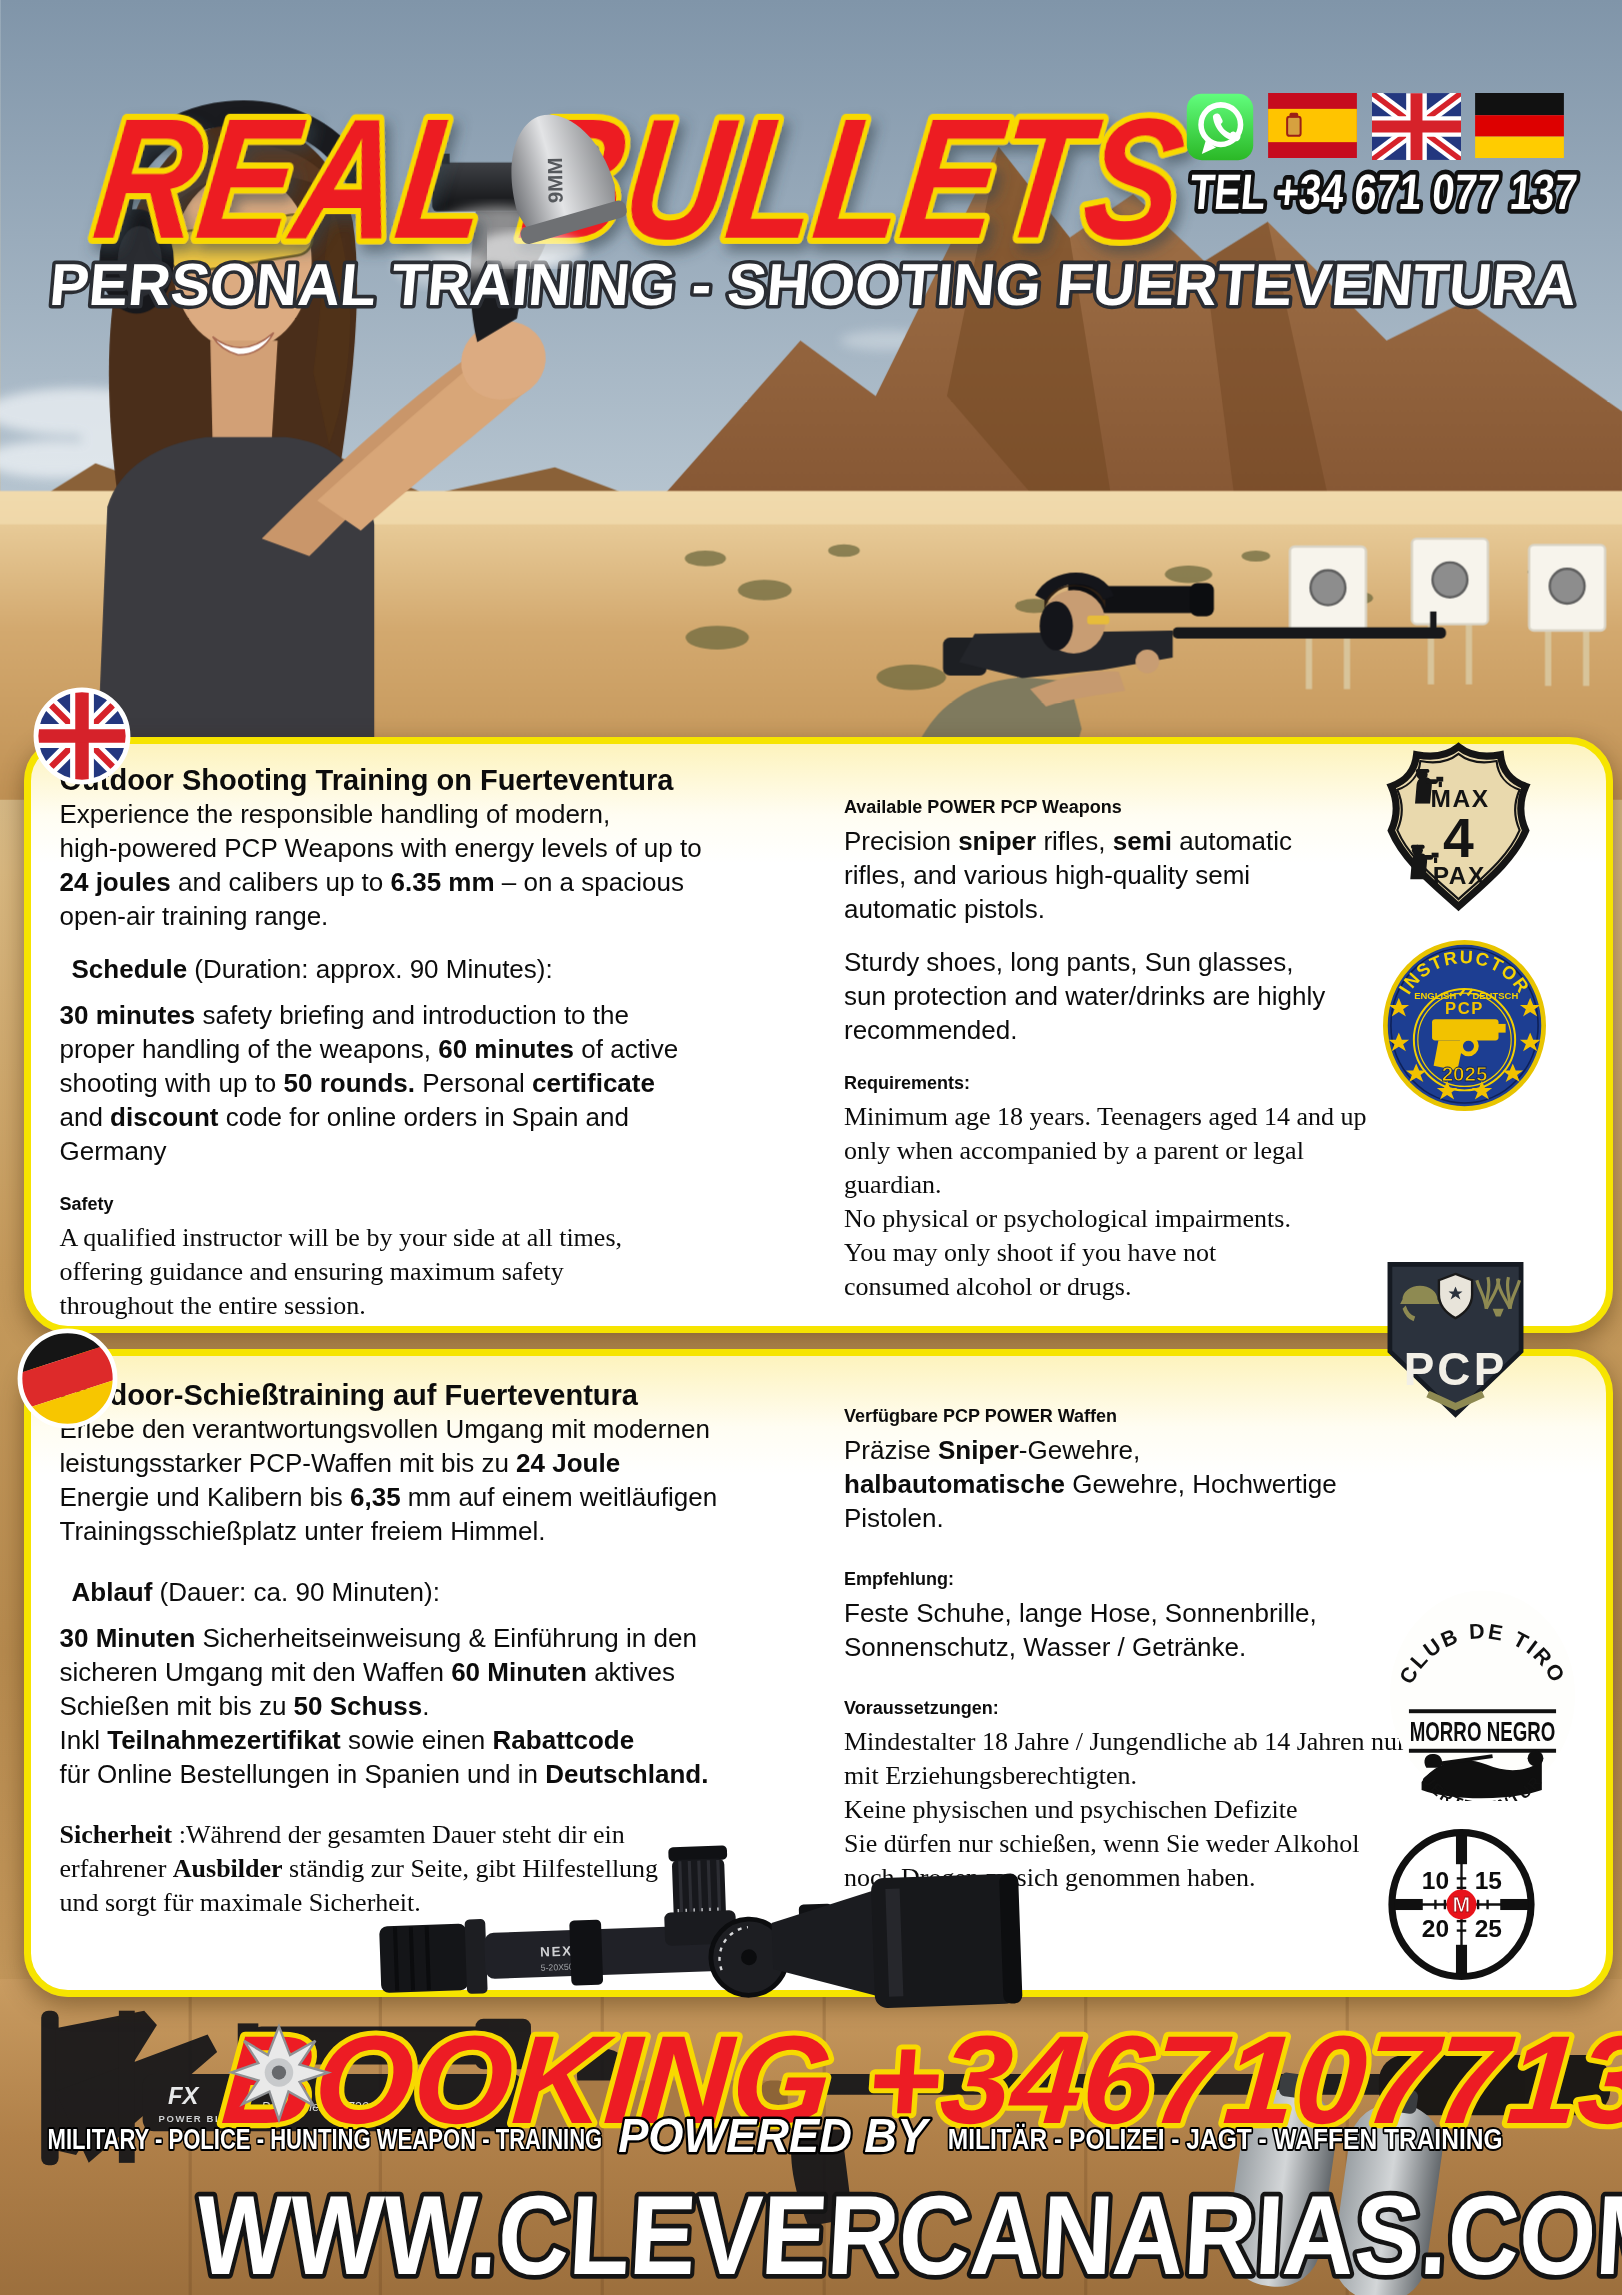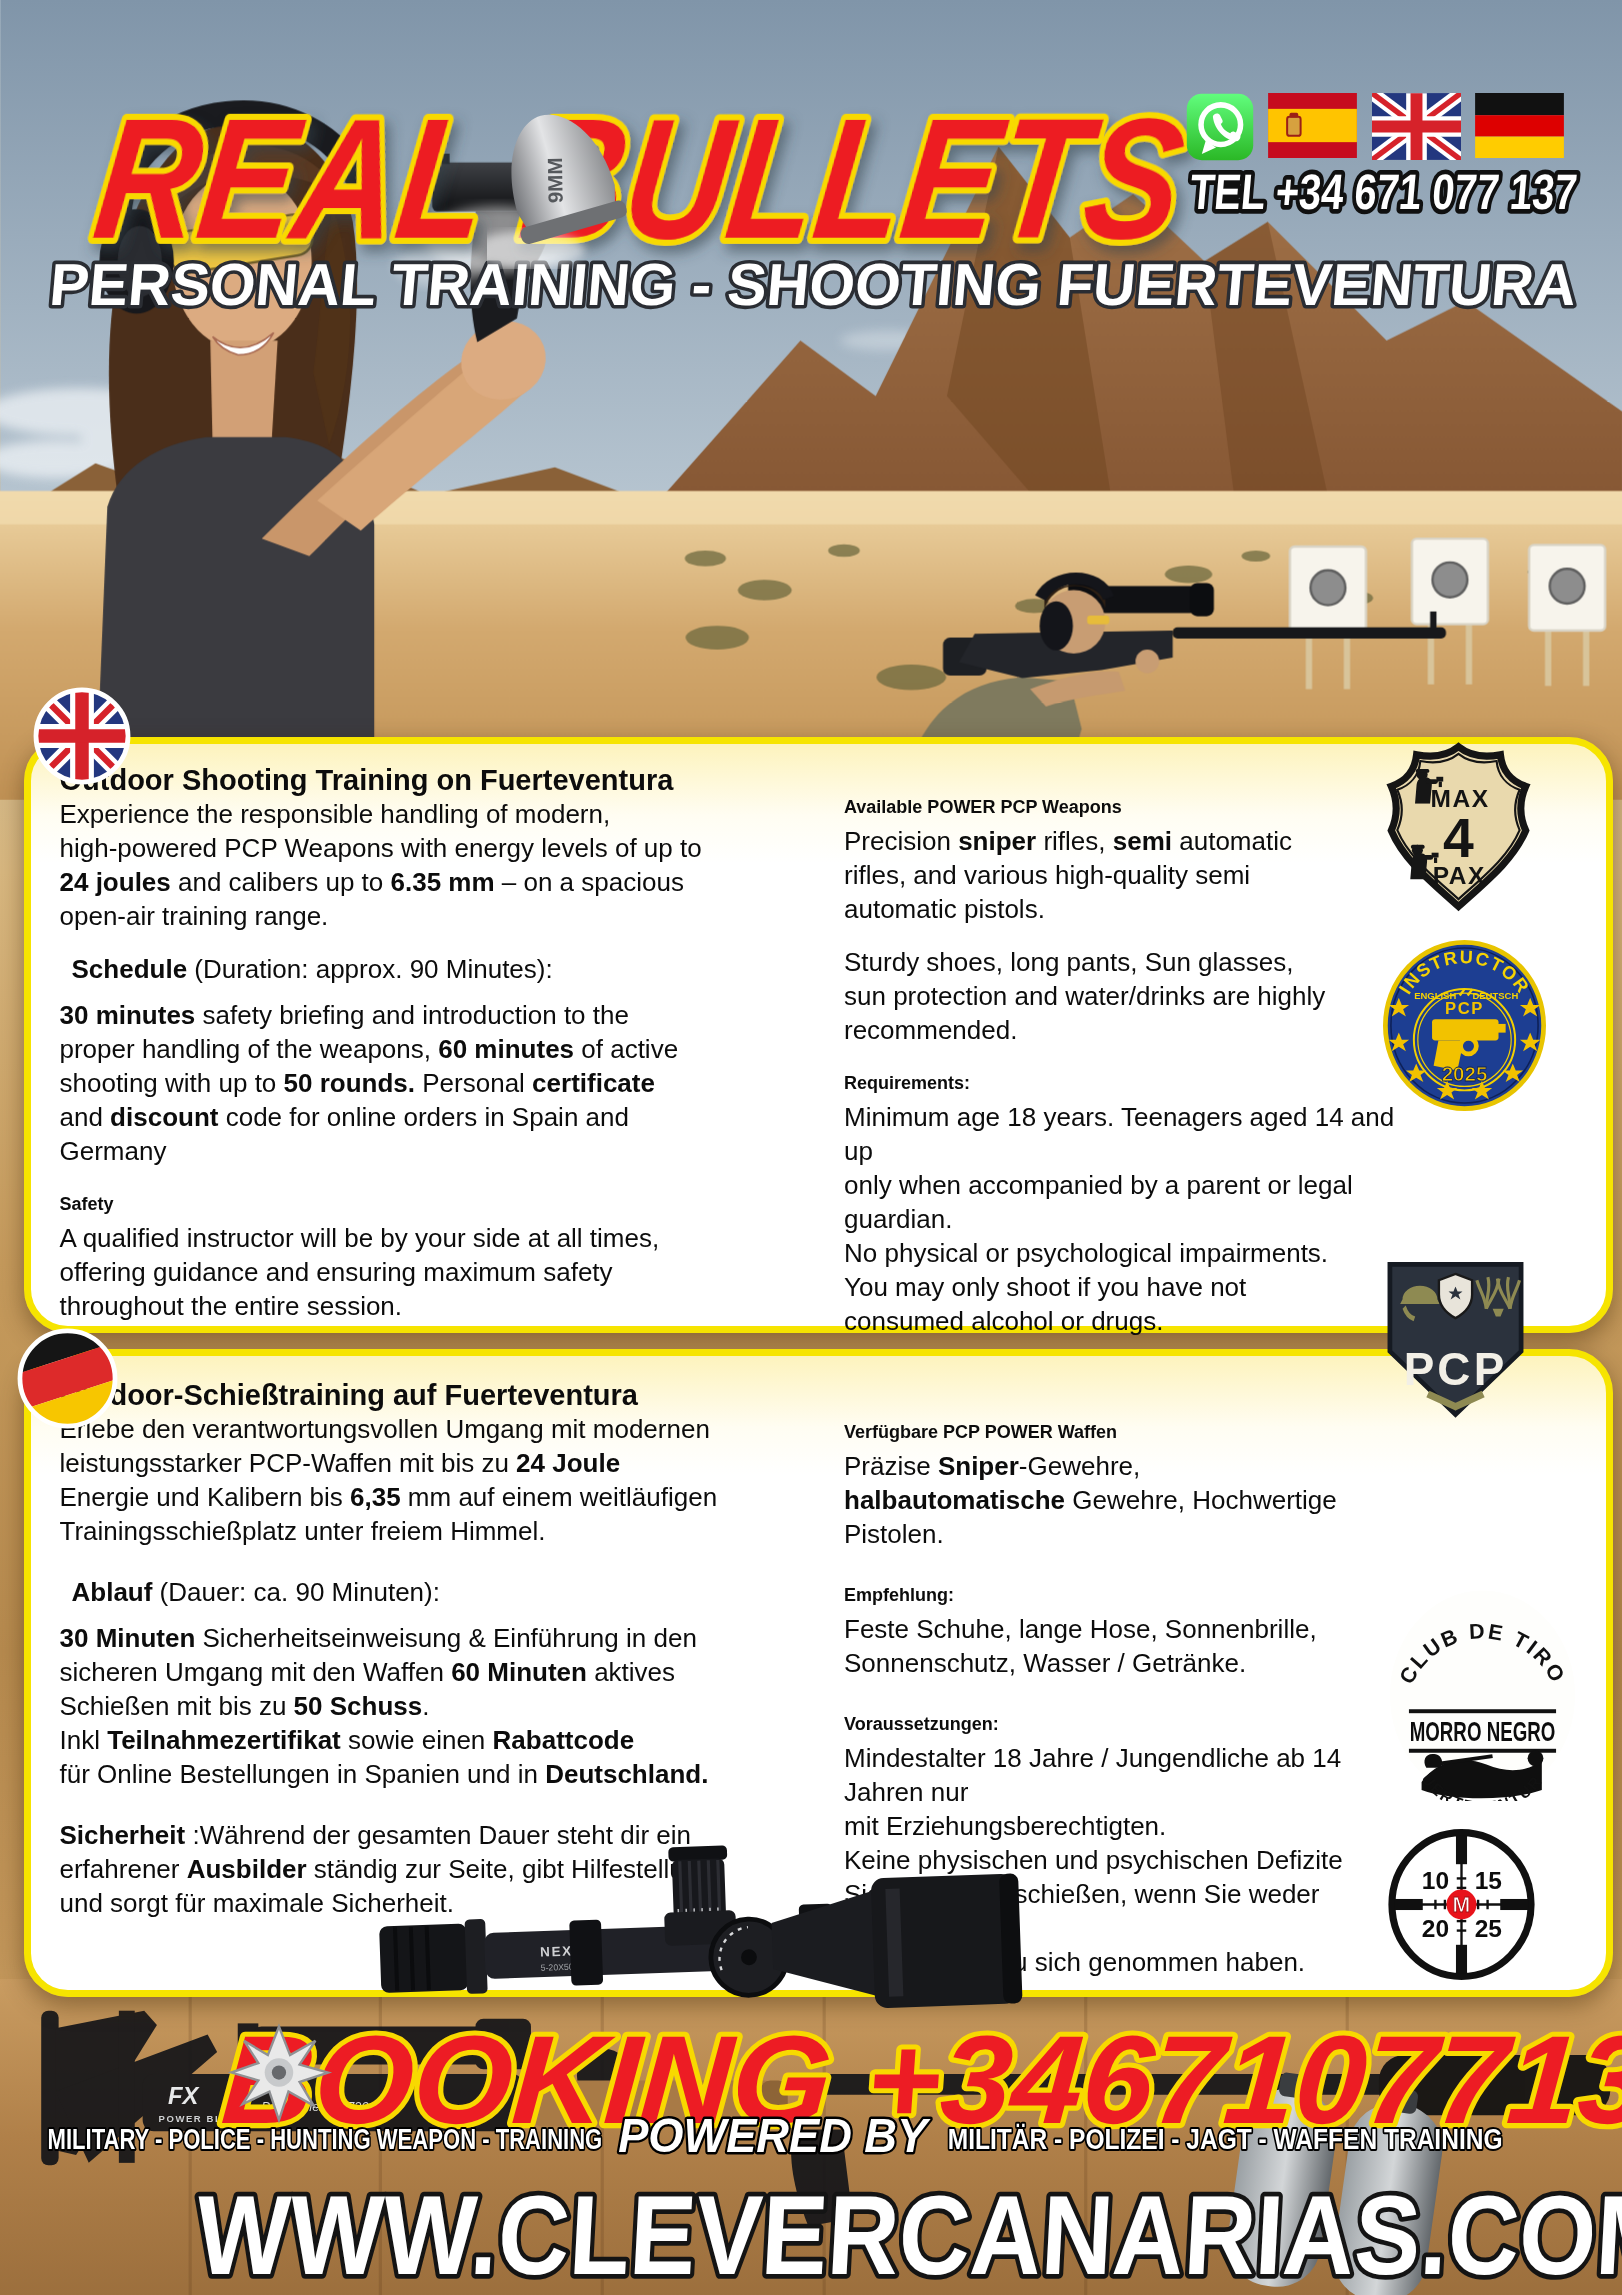--- a/index.html
+++ b/index.html
@@ -16,28 +16,28 @@
     background:linear-gradient(180deg,#fdf3bd 0px,#fffdf2 71px,#ffffff 119px);
     border:7.1px solid #f6e400;border-radius:44px;
     box-shadow:0 8px 24px rgba(60,35,5,.45);
     z-index:3;
   }
   .card.en{top:737px;height:582px;}
   .card.de{top:1349px;height:634px;}
   .col-l{position:absolute;left:28.5px;top:19px;width:729px;color:#0c0c0c;}
   .col-r{position:absolute;left:813px;top:46px;width:563px;color:#0c0c0c;}
   .card.de .col-l{top:22px;}
-  .card.de .col-r{top:43px;margin-top:16px;}
+  .card.de .col-r{top:43px;}
   .h1t{font-weight:bold;font-size:29px;line-height:34px;margin:0;}
   .ht{font-weight:bold;font-size:18px;line-height:34px;margin:0;}
   .pt{font-size:26px;line-height:34px;margin:0 0 19px 0;font-weight:normal;}
   .card.de .pt{margin-bottom:27px;}
   .pt b,.hrich b{font-weight:bold;}
   .hrich{font-size:26px;line-height:34px;margin:12px;font-weight:normal;}
-  .last{margin-bottom:0;}
+  .last{margin-bottom:0;font-family:Liberation Serif, serif;}
   .badge{position:absolute;z-index:4;}
   .noevt{pointer-events:none;}
 </style>
 </head>
 <body>
 
 <div class="flyer">
 
   <svg class="abs" style="left:0;top:0;z-index:1;" width="1623" height="800" viewBox="0 0 2048 1010">
     <defs>

